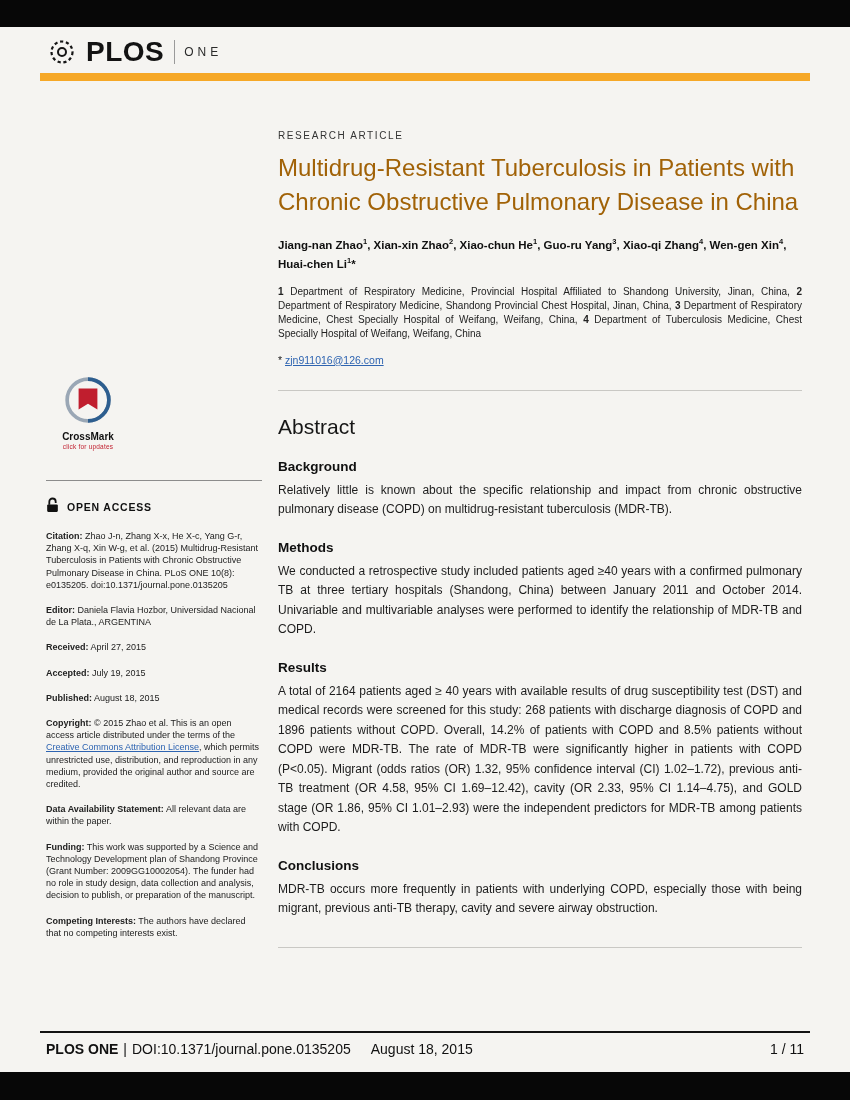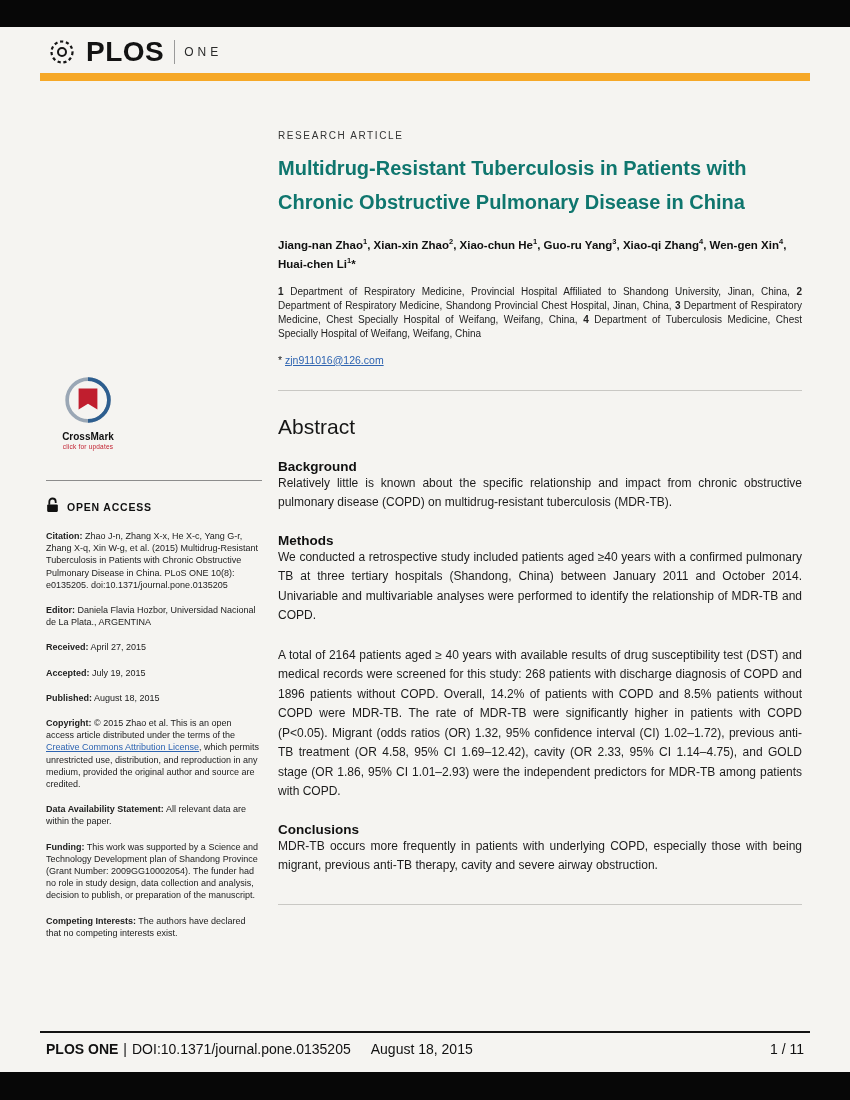--- a/index.html
+++ b/index.html
@@ -26,31 +26,31 @@
   .side-rule { border:none; border-top:1px solid #8c8c8c; margin:30px 0 0; }
   .open-access { display:flex; align-items:center; gap:8px; margin-top:16px; }
   .oa-text { font-size:10.5px; font-weight:bold; letter-spacing:.8px; color:#111; }
   .meta { font-size:9px; line-height:12.2px; margin-top:13px; color:#222; }
   .meta b { font-weight:bold; }
   .link { color:var(--link); text-decoration:underline; cursor:pointer; }
 
   
   .main { position:absolute; left:278px; top:130px; width:524px; color:#1a1a1a; }
   .kicker { font-size:10px; letter-spacing:1.6px; color:#333; }
-  .title { font-size:20px; line-height:34px; font-weight:700; color:#0f766e; margin-top:10px; }
+  .title { font-size:24px; line-height:34px; font-weight:400; color:#a16207; margin-top:10px; }
   .authors { font-size:11.5px; font-weight:bold; line-height:16.5px; margin-top:15px; color:#101010; }
   .authors sup { font-size:7.5px; }
   .affils { font-size:10px; line-height:14px; margin-top:12px; text-align:justify; color:#222; }
   .affils b { font-weight:bold; }
   .email-line { font-size:10.5px; margin-top:13px; color:#222; }
   .abstract { margin-top:24px; border-top:1px solid #c9c8c4; border-bottom:1px solid #c9c8c4; padding:24px 0 28px; }
   .abstract h2 { font-size:21px; font-weight:400; color:#161616; }
   .abs-sec { margin-top:20px; }
   .abs-sec h3 { font-size:13.5px; font-weight:bold; color:#101010; }
-  .abs-sec p { font-size:12px; line-height:19.5px; text-align:justify; color:#1c1c1c; }
+  .abs-sec p { font-size:12px; line-height:19.5px; margin-top:7px; text-align:justify; color:#1c1c1c; }
 
   
   .foot-rule { position:absolute; top:1031px; left:40px; width:770px; height:2px; background:#121212; }
   .footer { position:absolute; top:1041px; left:46px; width:758px; display:flex; align-items:baseline; font-size:14px; color:#111; }
   .f-sep { margin:0 5px; }
   .f-date { margin-left:20px; }
   .f-right { margin-left:auto; }
 </style>
 </head>
 <body>
@@ -168,20 +168,21 @@
             <h3>Background</h3>
             <p>Relatively little is known about the specific relationship and impact from chronic obstructive pulmonary disease (COPD) on multidrug-resistant tuberculosis (MDR-TB).</p>
           </div>
 
           <div class="abs-sec">
             <h3>Methods</h3>
             <p>We conducted a retrospective study included patients aged ≥40 years with a confirmed pulmonary TB at three tertiary hospitals (Shandong, China) between January 2011 and October 2014. Univariable and multivariable analyses were performed to identify the relationship of MDR-TB and COPD.</p>
           </div>
 
           <div class="abs-sec">
+            <h3>Results</h3>
             <p>A total of 2164 patients aged ≥ 40 years with available results of drug susceptibility test (DST) and medical records were screened for this study: 268 patients with discharge diagnosis of COPD and 1896 patients without COPD. Overall, 14.2% of patients with COPD and 8.5% patients without COPD were MDR-TB. The rate of MDR-TB were significantly higher in patients with COPD (P&lt;0.05). Migrant (odds ratios (OR) 1.32, 95% confidence interval (CI) 1.02–1.72), previous anti-TB treatment (OR 4.58, 95% CI 1.69–12.42), cavity (OR 2.33, 95% CI 1.14–4.75), and GOLD stage (OR 1.86, 95% CI 1.01–2.93) were the independent predictors for MDR-TB among patients with COPD.</p>
           </div>
 
           <div class="abs-sec">
             <h3>Conclusions</h3>
             <p>MDR-TB occurs more frequently in patients with underlying COPD, especially those with being migrant, previous anti-TB therapy, cavity and severe airway obstruction.</p>
           </div>
         </div>
     </section>
 

